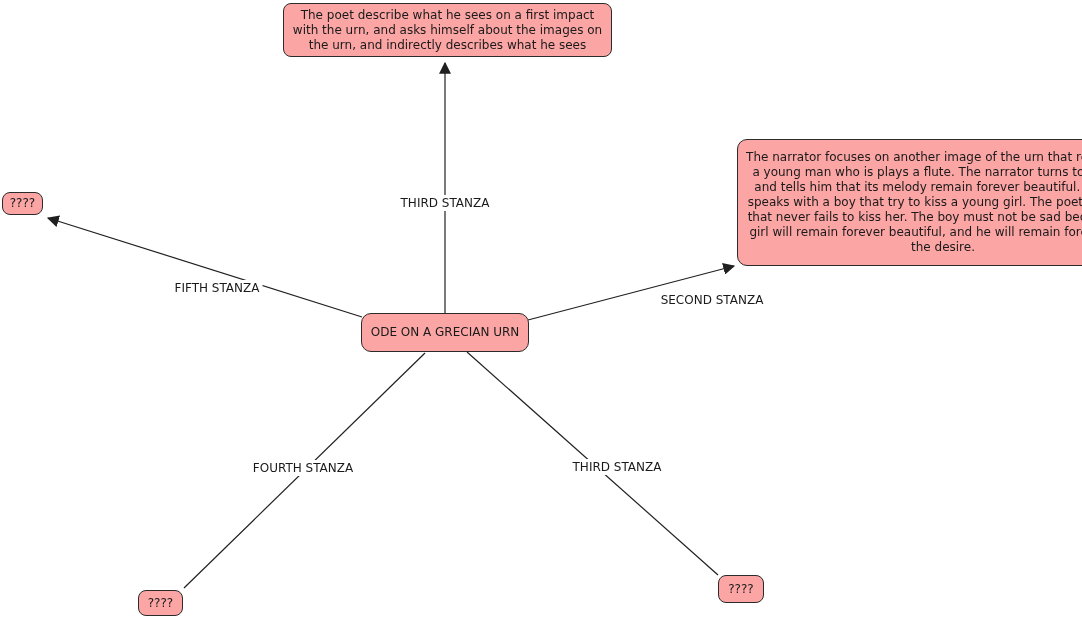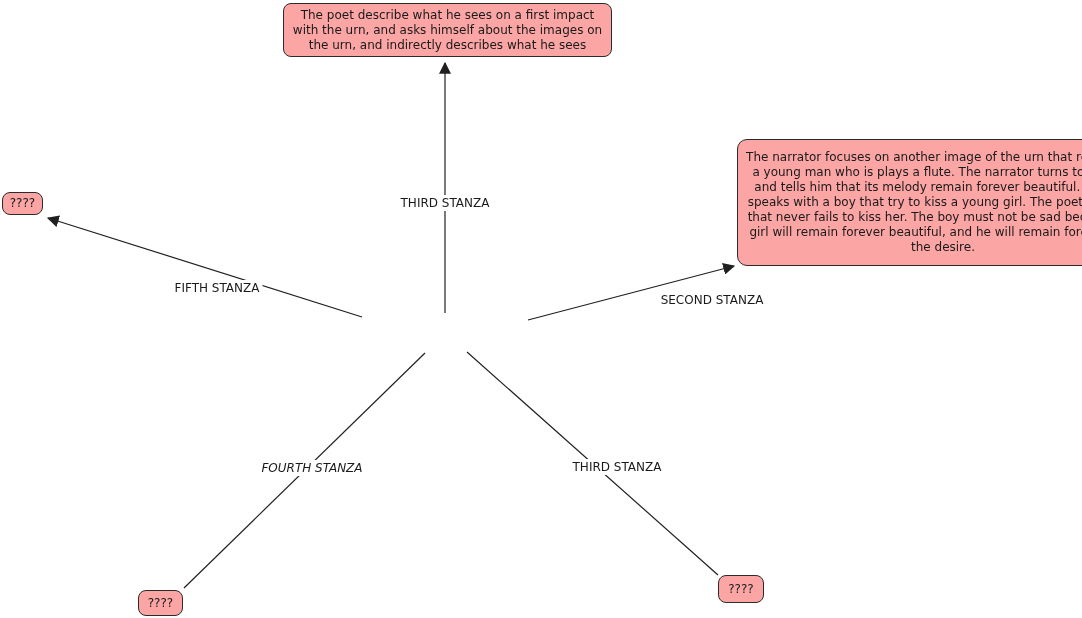--- a/index.html
+++ b/index.html
@@ -67,21 +67,21 @@
     background: #ffffff;
     color: #1a1a1a;
     font-size: 12px;
     line-height: 14px;
     padding: 1px 3px;
     white-space: nowrap;
   }
   .label-first  { left: 445px; top: 203px; }
   .label-second { left: 668px; top: 300px; margin-left: 44px; }
   .label-fifth  { left: 217px; top: 288px; }
-  .label-fourth { left: 312px; top: 468px; font-style: italic; }
+  .label-fourth { left: 303px; top: 468px; }
   .label-third  { left: 617px; top: 467px; }
 </style>
 </head>
 <body>
 
 <div class="canvas">
 
   <svg class="connector-layer" width="1082" height="618" viewBox="0 0 1082 618">
     <defs>
       <marker id="arrowhead" viewBox="0 0 10 10" refX="9" refY="5" markerWidth="10" markerHeight="10" orient="auto">
@@ -92,20 +92,21 @@
     <line x1="528" y1="320" x2="734" y2="266" marker-end="url(#arrowhead)"></line>
     <line x1="362" y1="317" x2="48" y2="218" marker-end="url(#arrowhead)"></line>
     <line x1="425" y1="353" x2="184" y2="588"></line>
     <line x1="467" y1="352" x2="718" y2="575"></line>
   </svg>
 
   <div class="node node-first">The poet describe what he sees on a first impact with the urn, and asks himself about the images on the urn, and indirectly describes what he sees</div>
 
   <div class="node node-second">The narrator focuses on another image of the urn that represents a young man who is plays a flute. The narrator turns to the boy and tells him that its melody remain forever beautiful. After he speaks with a boy that try to kiss a young girl. The poet tells him that never fails to kiss her. The boy must not be sad because the girl will remain forever beautiful, and he will remain forever with the desire.</div>
 
+  <div class="node node-center">ODE ON A GRECIAN URN</div>
 
   <div class="node node-q node-fifth">????</div>
 
   <div class="node node-q node-fourth">????</div>
 
   <div class="node node-q node-third">????</div>
 
   <div class="link-label label-first">THIRD STANZA</div>
 
   <div class="link-label label-second">SECOND STANZA</div>

